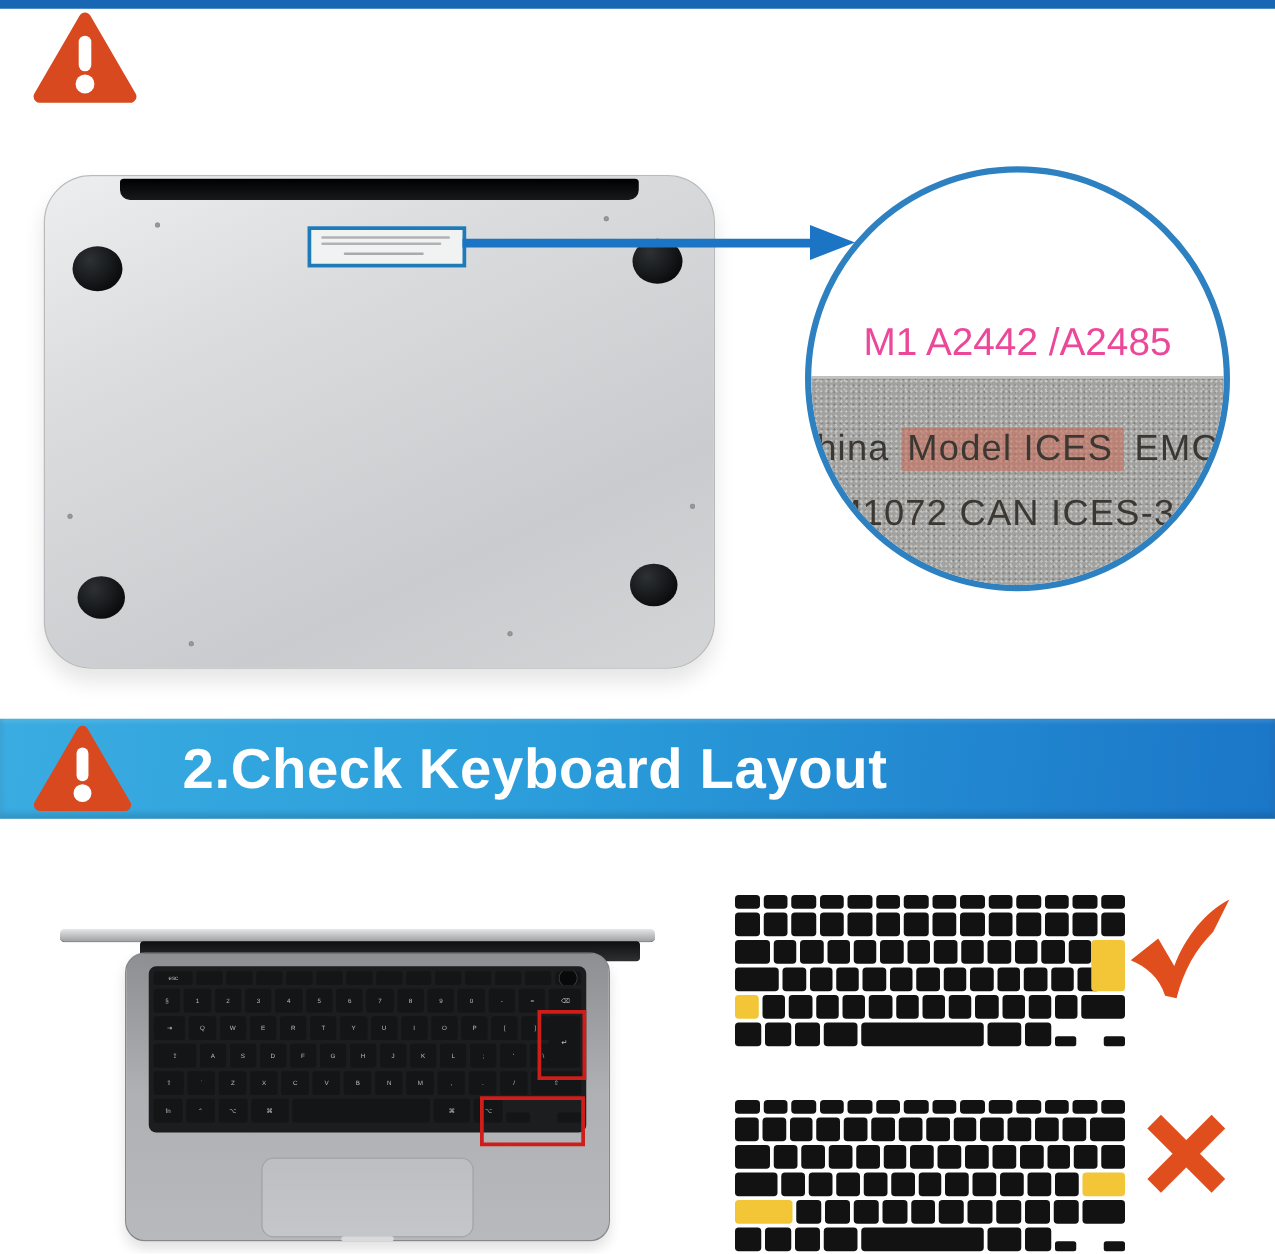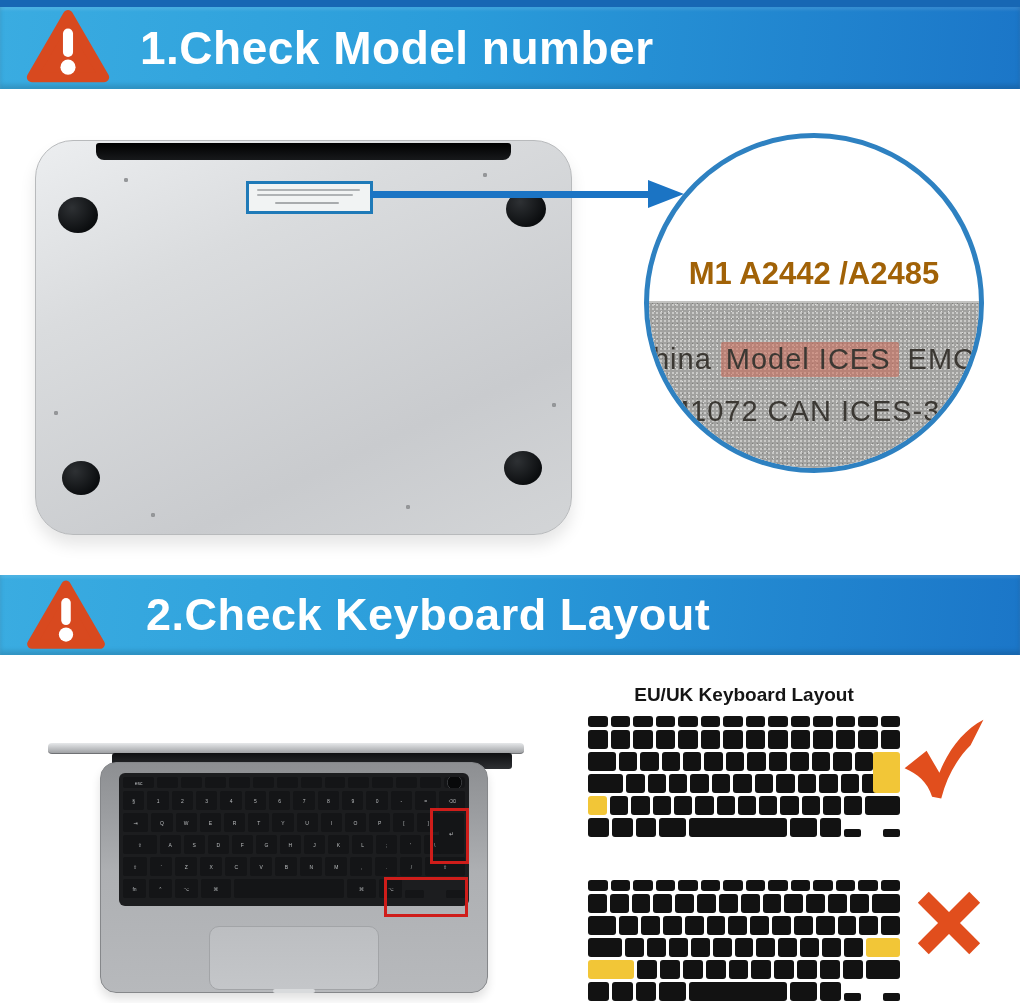--- a/index.html
+++ b/index.html
@@ -55,21 +55,21 @@
     border-left:36px solid #1b74c4; border-top:14px solid transparent; border-bottom:14px solid transparent; }
 
   
   .magnifier {
     position:absolute; left:644px; top:133px; width:340px; height:340px; box-sizing:border-box;
     border:5px solid #2e81c1; border-radius:50%; background:#ffffff; overflow:hidden; z-index:4;
   }
   .mag-heading { position:absolute; left:0; top:82px; width:100%; text-align:center;
     color:#a6622b; font-size:24px; letter-spacing:.2px; }
   .mag-model { position:absolute; left:0; top:118px; width:100%; text-align:center;
-    color:#a16207; font-weight:bold; font-size:31px; }
+    color:#ec4899; font-weight:normal; font-size:31px; }
   .mag-gray {
     position:absolute; left:-6px; right:-6px; top:163px; bottom:-2px;
     background-color:#a1a19f;
     background-image:
       radial-gradient(circle,#c9c9c7 .8px, transparent .9px),
       radial-gradient(circle,#7f7f7c .8px, transparent .9px),
       radial-gradient(circle,#dededc .7px, transparent .8px);
     background-size:4px 4px,5px 5px,7px 7px;
     background-position:0 0,2px 3px,1px 5px;
     border-top:2px solid #c2c2c0;
@@ -127,23 +127,20 @@
   .mark { position:absolute; }
   .mark.check { left:898px; top:716px; width:92px; height:88px; }
   .mark.xmark { left:910px; top:886px; width:78px; height:74px; }
 </style>
 </head>
 <body>
 
 <div class="stage">
 
   <div class="topstrip"></div>
-  <div class="banner b1">
-    <span class="banner-title">1.Check Model number</span>
-  </div>
   <svg class="warn w1" viewBox="0 0 100 92">
     <path d="M50 8 L93 82 L7 82 Z" fill="#d8491f" stroke="#d8491f" stroke-width="12" stroke-linejoin="round"></path>
     <rect x="44" y="24" width="12" height="34" rx="6" fill="#ffffff"></rect>
     <circle cx="50" cy="70" r="9" fill="#ffffff"></circle>
   </svg>
 
   <div class="mbbottom">
     <div class="vent"></div>
     <div class="foot tl"></div>
     <div class="foot tr"></div>
@@ -285,21 +282,20 @@
           </div>
         </div>
       <div class="pk-enter">↵</div>
       <div class="redbox rb-enter"></div>
       <div class="redbox rb-arrows"></div>
     </div>
     <div class="trackpad"></div>
     <div class="notch"></div>
   </div>
 
-  <div class="layout-title t-eu">EU/UK Keyboard Layout</div>
   <div class="kbg eu" id="kbg-eu">
       <div class="kbg-row" style="height: 11px;">
         <div class="kbg-key" style="flex-grow: 1;"></div>
         <div class="kbg-key" style="flex-grow: 1;"></div>
         <div class="kbg-key" style="flex-grow: 1;"></div>
         <div class="kbg-key" style="flex-grow: 1;"></div>
         <div class="kbg-key" style="flex-grow: 1;"></div>
         <div class="kbg-key" style="flex-grow: 1;"></div>
         <div class="kbg-key" style="flex-grow: 1;"></div>
         <div class="kbg-key" style="flex-grow: 1;"></div>

